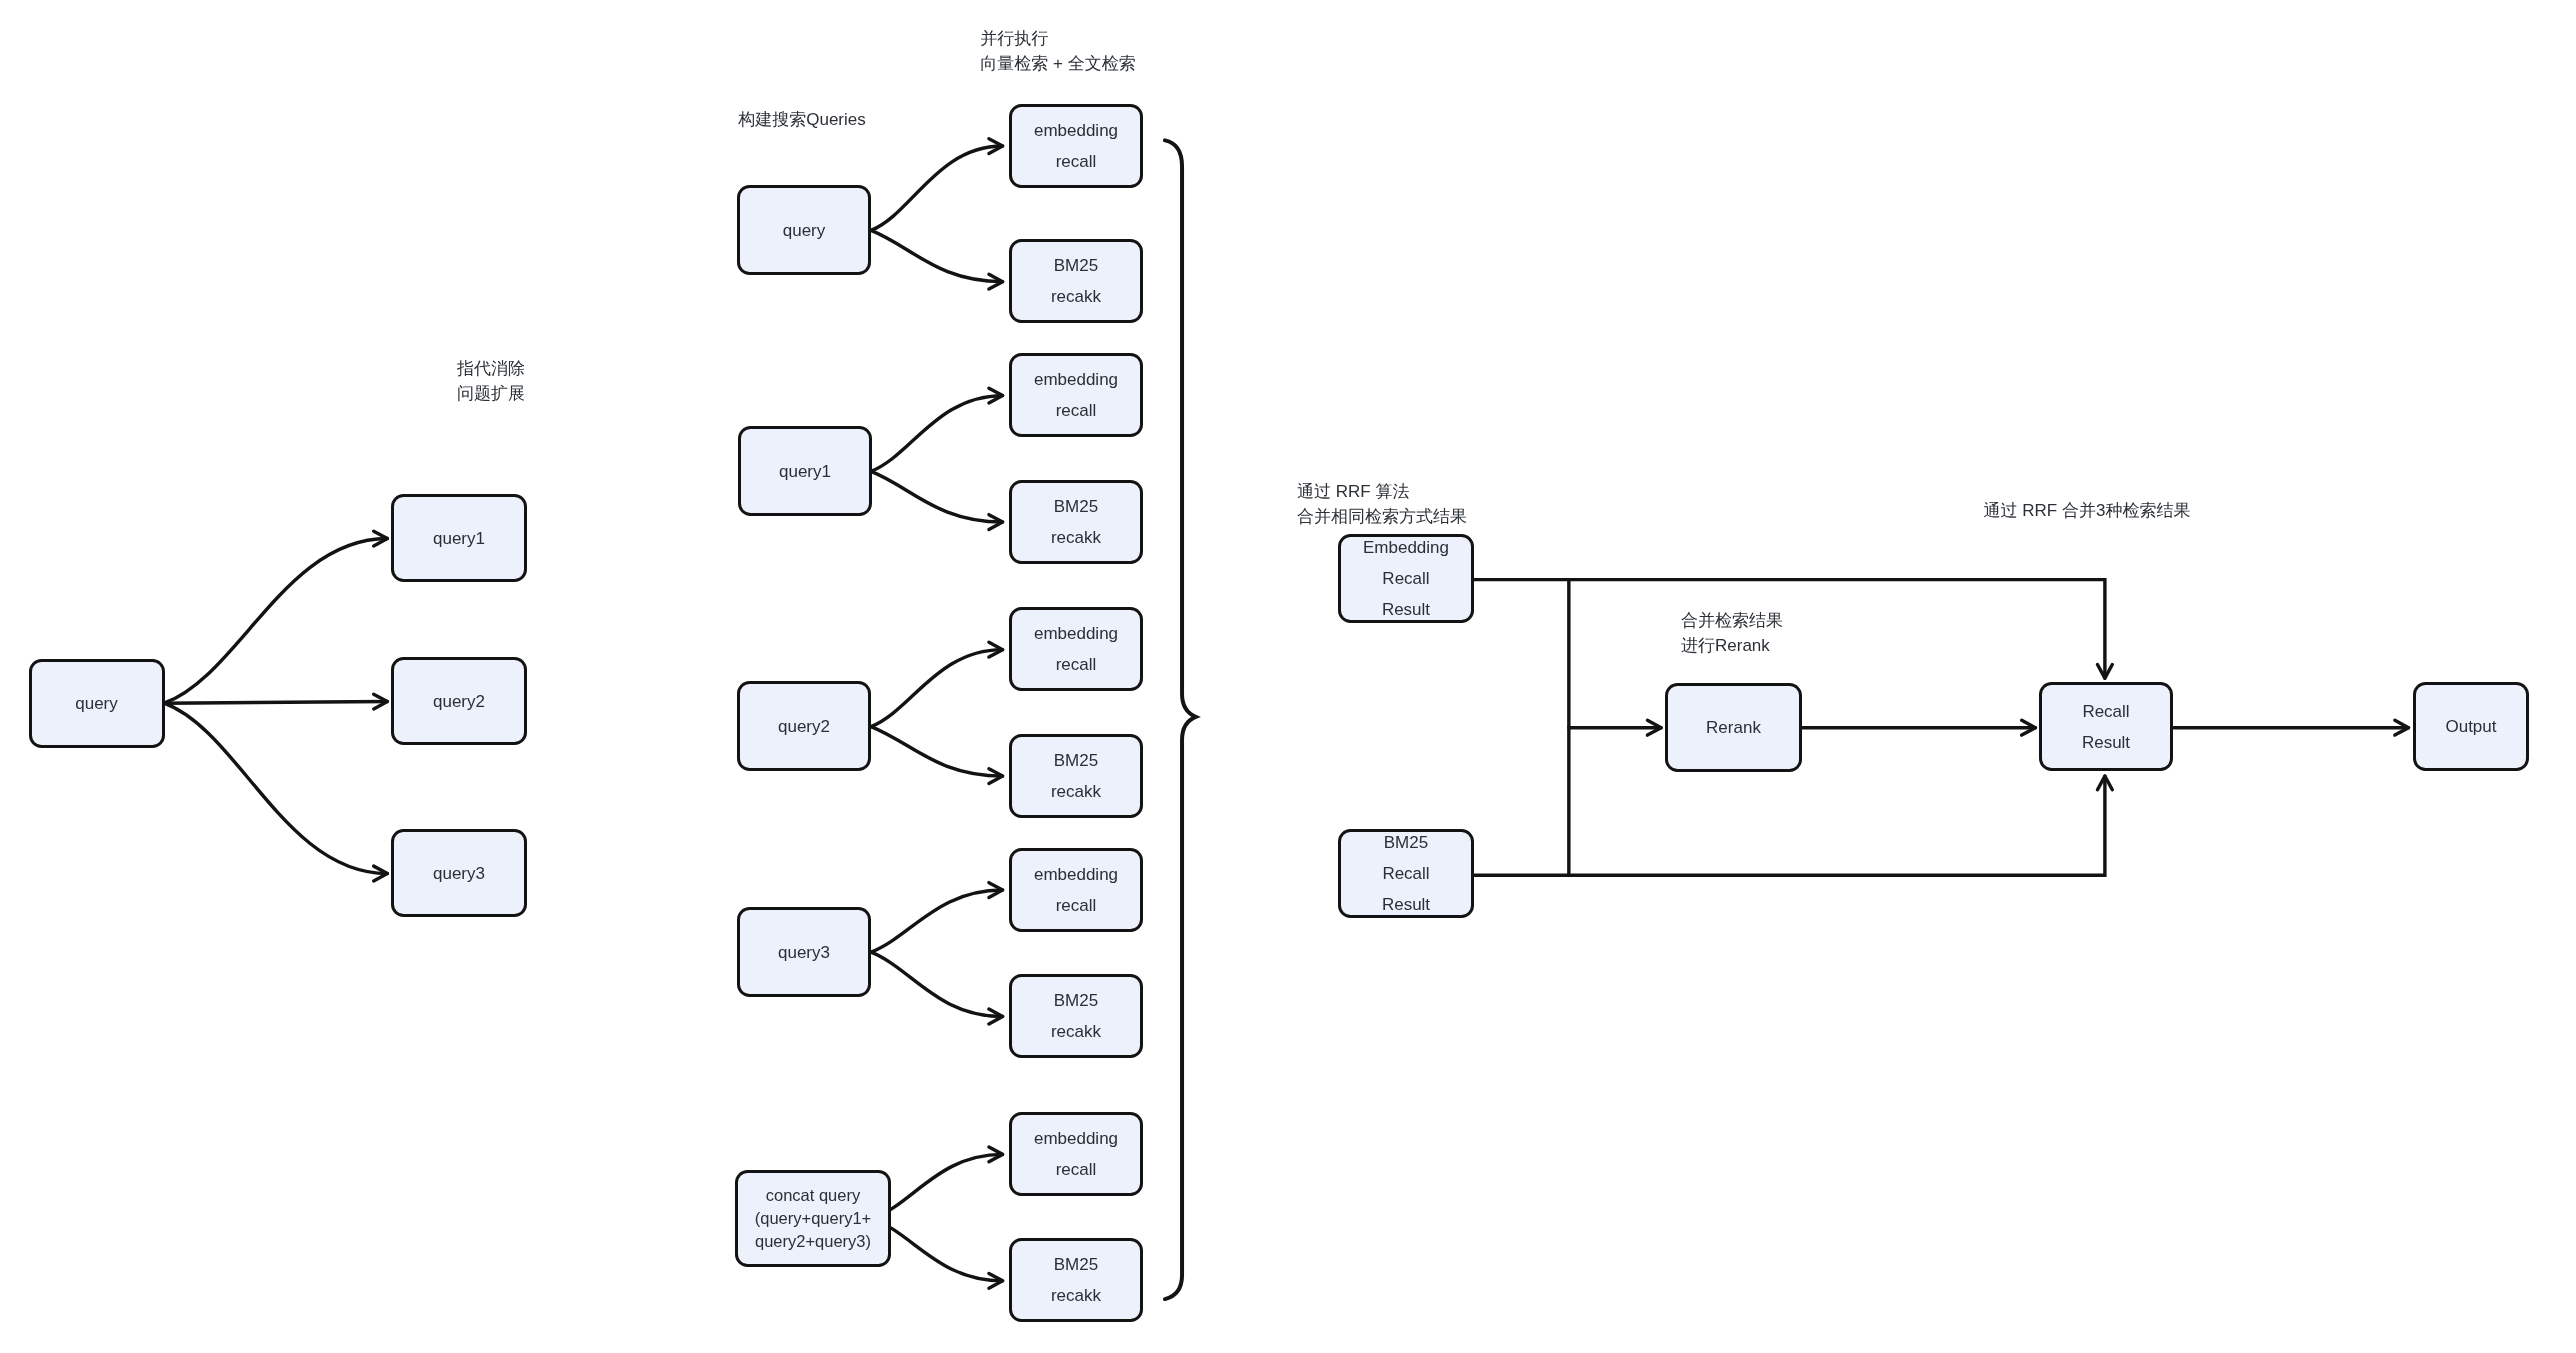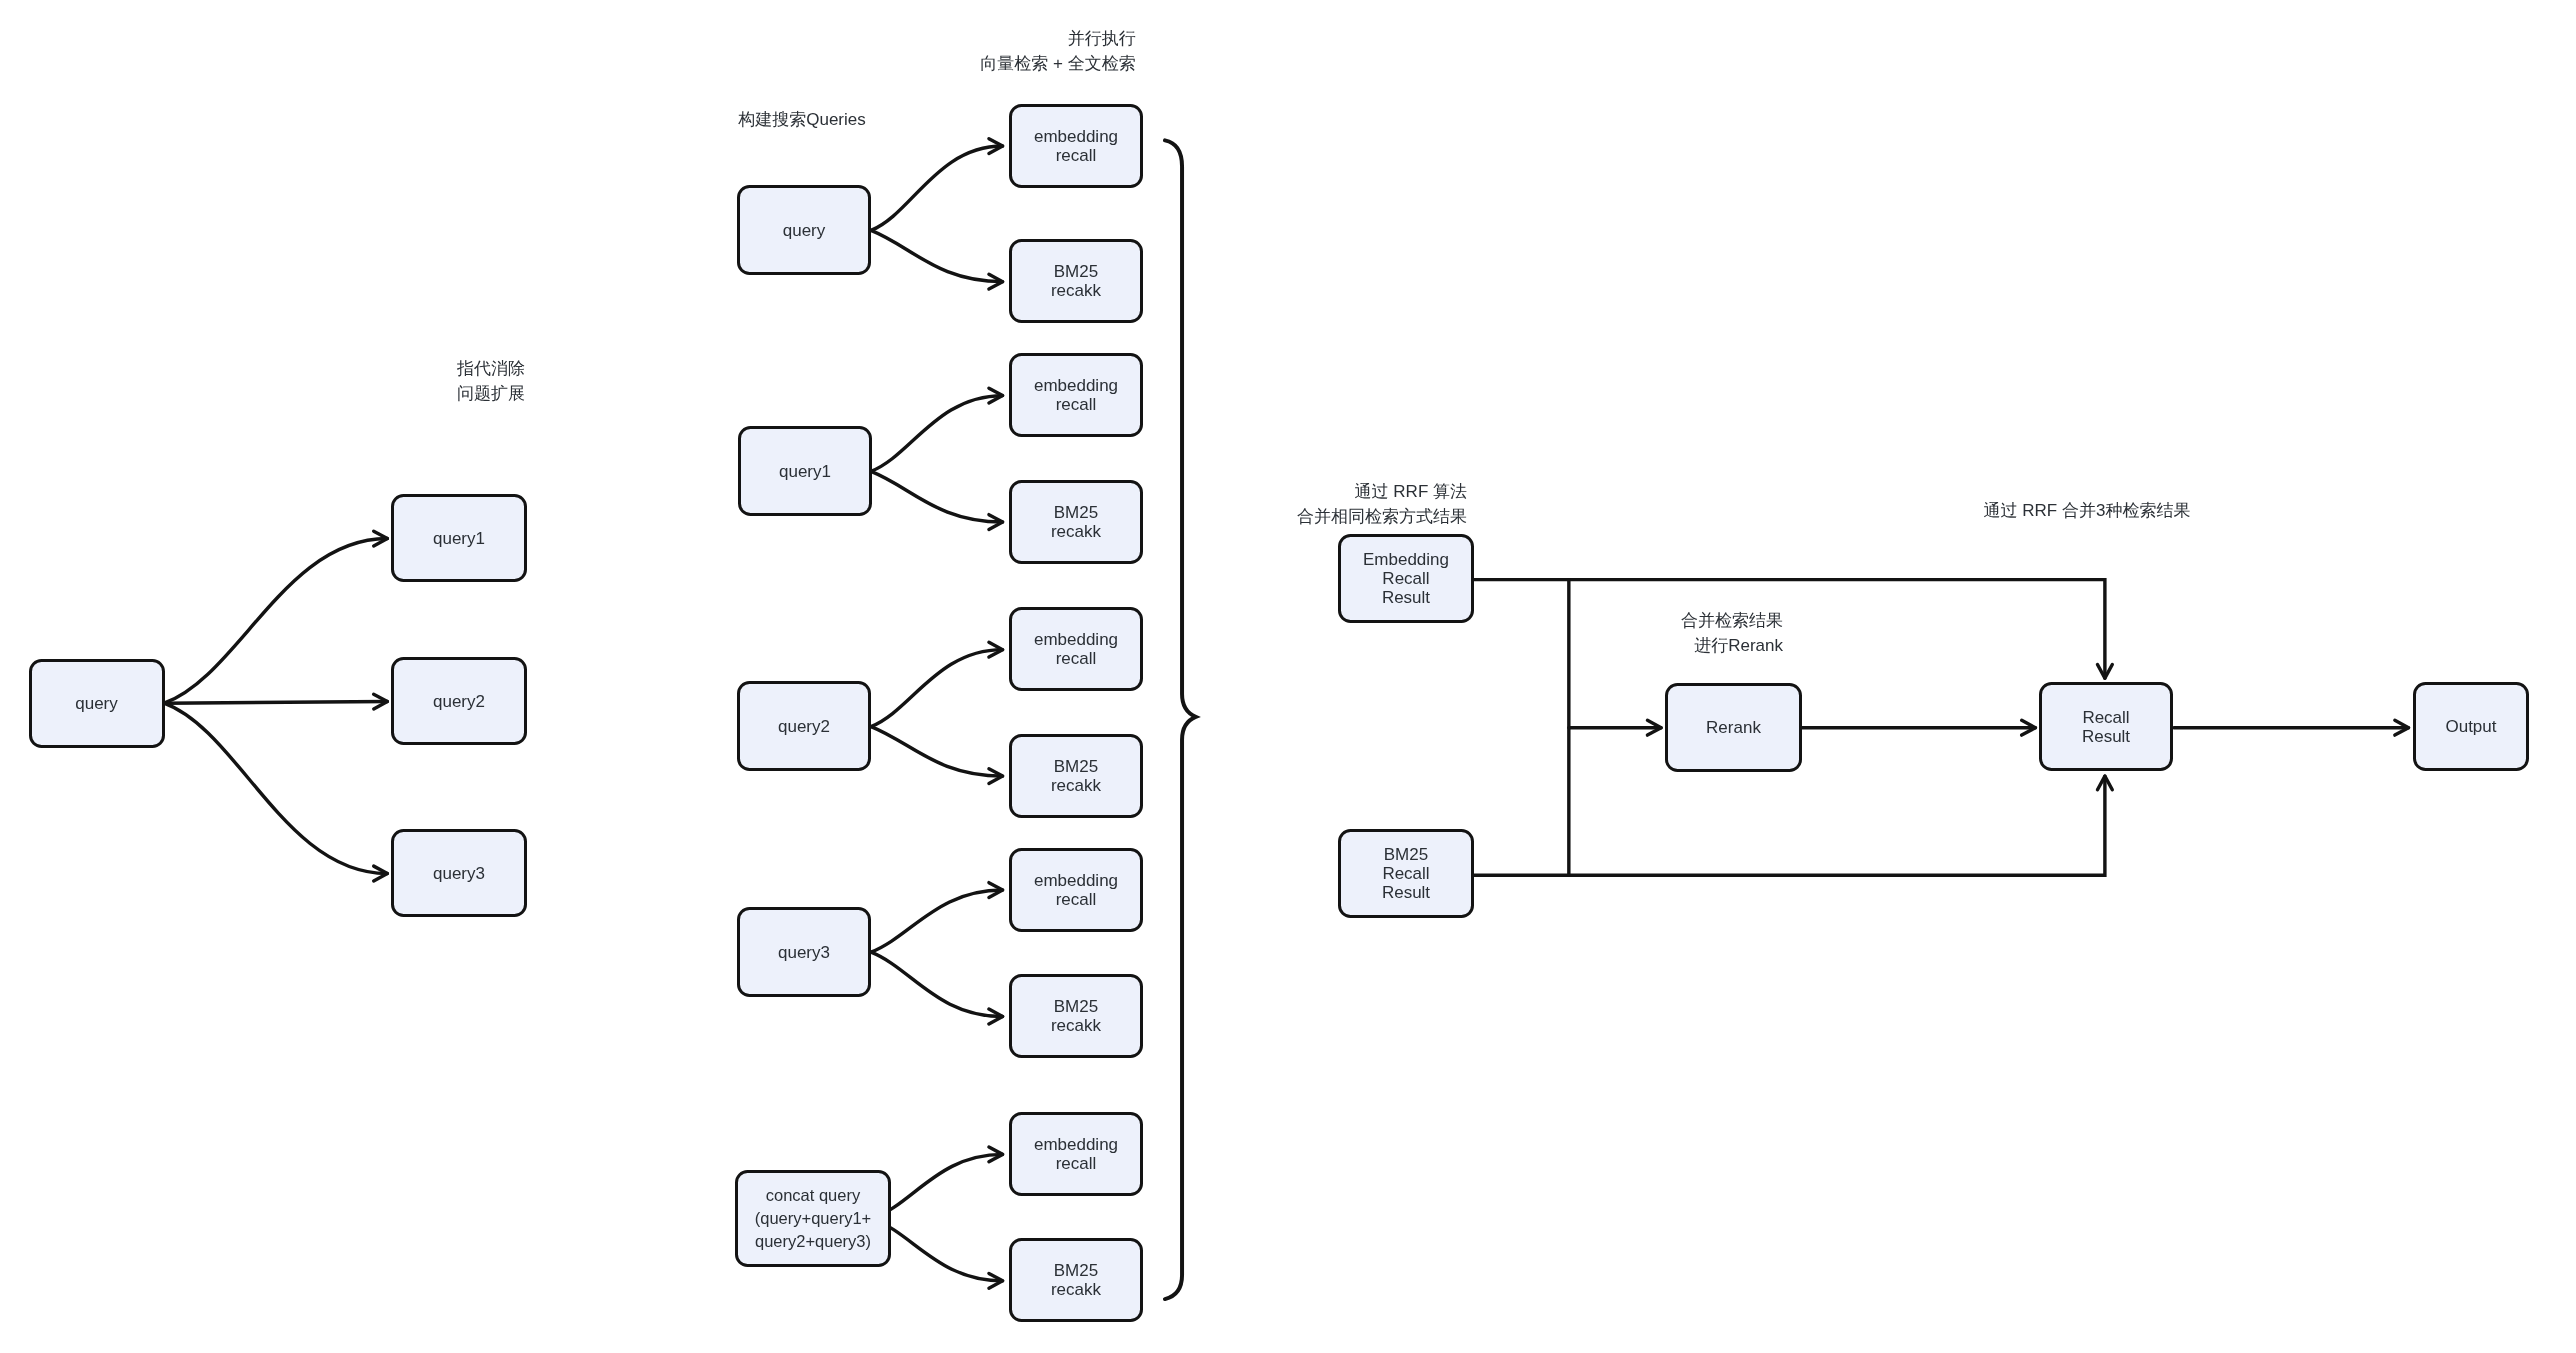--- a/index.html
+++ b/index.html
@@ -2,23 +2,23 @@
 <html style="--node-fill: #edf1fb; --node-border: #131313; --text: #2b3036; --edge: #131313;font-size:9px"><head>
 <meta charset="utf-8">
 <style>
   html,body{margin:0;padding:0;background:#ffffff;}
   body{width:2576px;height:1354px;position:relative;overflow:hidden;
        font-family:"Liberation Sans","DejaVu Sans",sans-serif;}
   .canvas{position:absolute;inset:0;}
   .node{position:absolute;box-sizing:border-box;display:flex;align-items:center;justify-content:center;
         text-align:center;white-space:pre-line;
         background:var(--node-fill,#edf1fb);border:3.4px solid var(--node-border,#131313);
-        border-radius:12.5px;color:var(--text,#2b3036);font-size:17px;line-height:19px;}
+        border-radius:12.5px;color:var(--text,#2b3036);font-size:17px;line-height:31px;}
   .node.small{font-size:16.5px;line-height:23px;}
-  .label{position:absolute;transform:translate(-50%,-50%);text-align:right;white-space:pre-line;
+  .label{position:absolute;transform:translate(-50%,-50%);text-align:left;white-space:pre-line;
          color:var(--text,#2b3036);font-size:17px;line-height:24.5px;}
   svg.edge-layer{position:absolute;left:0;top:0;width:2576px;height:1354px;}
   .edge{fill:none;stroke:var(--edge,#131313);stroke-width:6;stroke-linecap:round;}
   .brace{fill:none;stroke:var(--edge,#131313);stroke-width:7;stroke-linecap:round;}
   #arrowhead-path{fill:none;stroke:var(--edge,#131313);stroke-width:6;stroke-linecap:round;stroke-linejoin:round;}
 </style>
 </head>
 <body>
 
 <div class="canvas">

